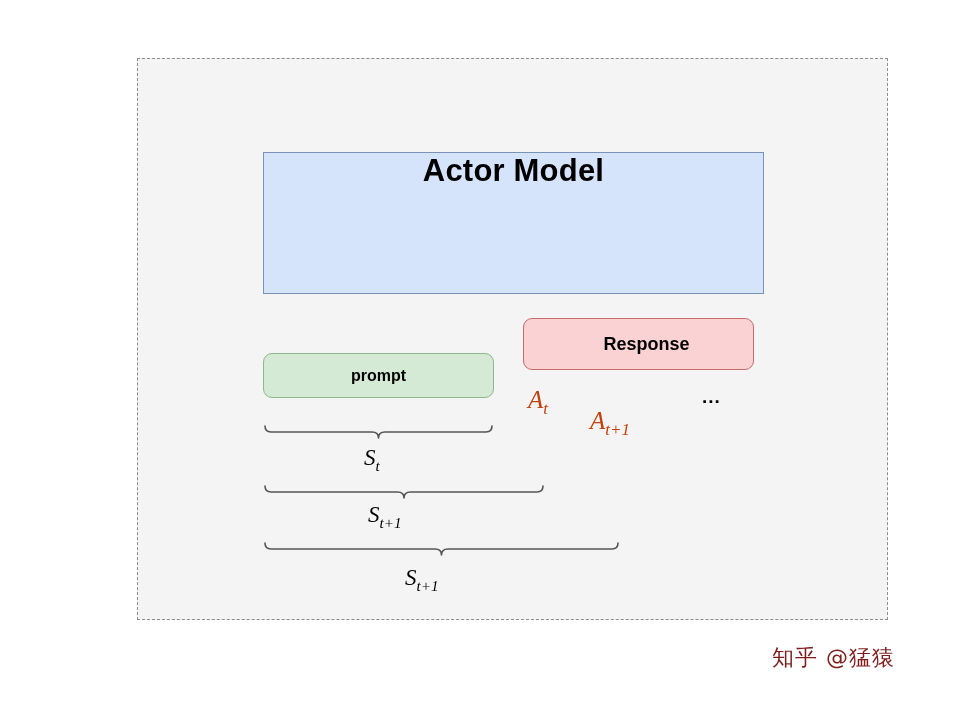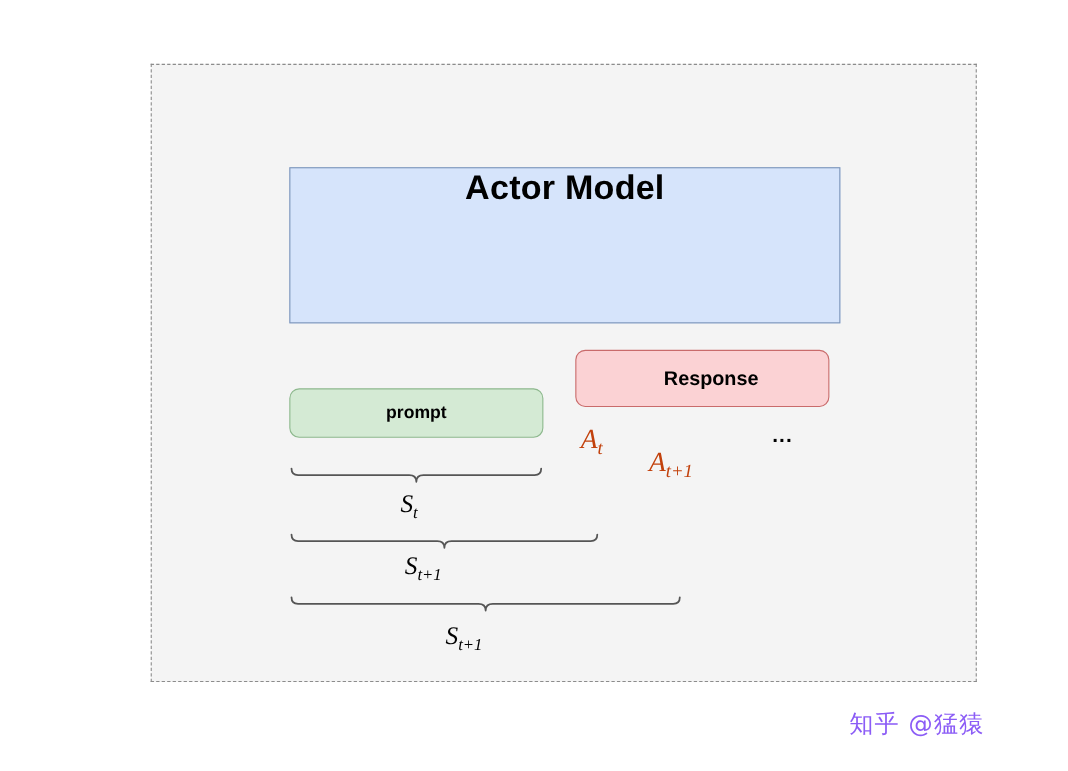--- a/index.html
+++ b/index.html
@@ -155,21 +155,21 @@
   #state-label-st1 { left: 368px; top: 502px; }
   #state-label-st2 { left: 405px; top: 565px; }
 
   
   #watermark {
     position: absolute;
     left: 772px;
     top: 643px;
     font-family: "DejaVu Sans", sans-serif;
     font-size: 22px;
-    color: #8b5cf6;
+    color: #7f1d1d;
     white-space: nowrap;
     letter-spacing: 1px;
   }
 </style>
 </head>
 <body>
 
 <div id="diagram-frame"></div>
 
 <div id="actor-model-box">

